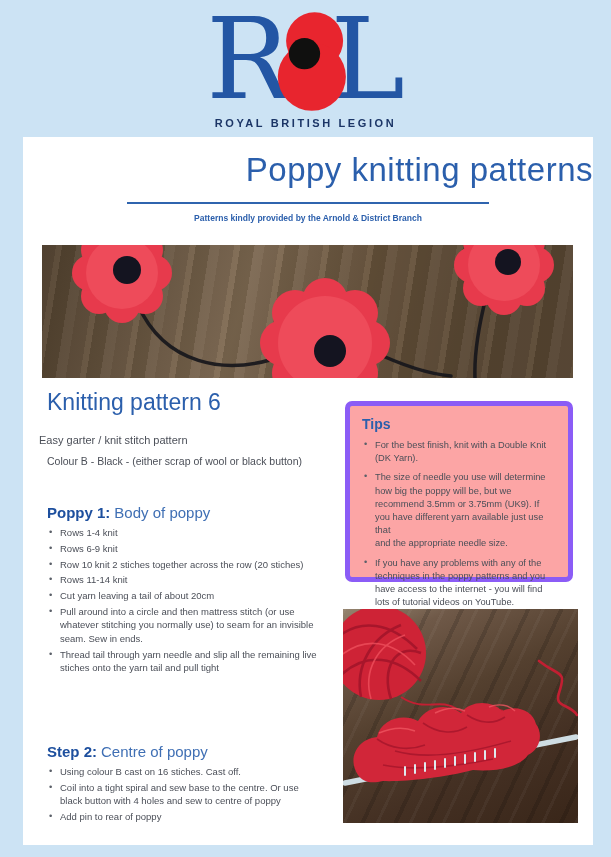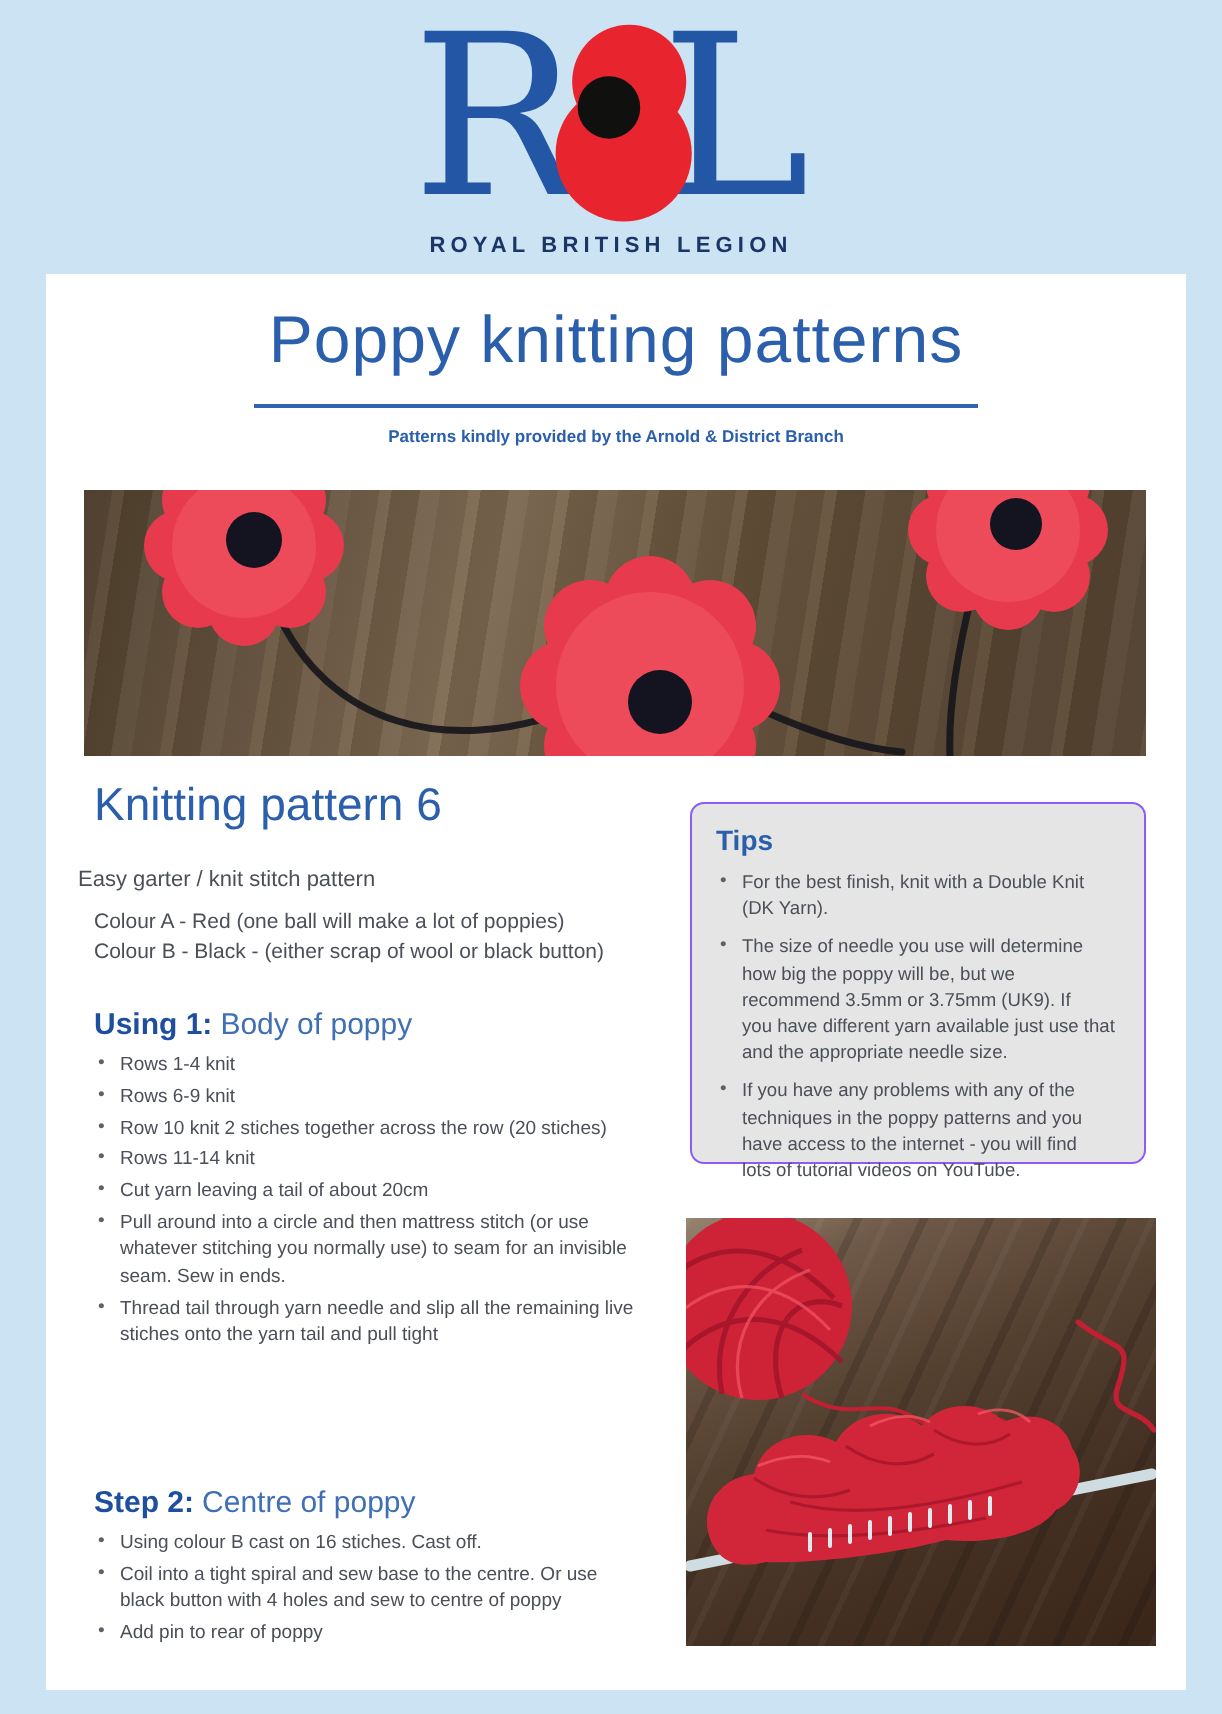--- a/index.html
+++ b/index.html
@@ -20,21 +20,21 @@
   .logo-wordmark {
     margin-top:7px; font-size:11px; font-weight:bold; letter-spacing:2.6px;
     color:#1b3566;
   }
   
   .panel {
     position:absolute; left:23px; top:137px; width:570px; height:708px;
     background:#ffffff;
   }
   .doc-title {
-    position:absolute; top:14px; left:0; width:100%; text-align:center;
+    position:absolute; top:14px; left:0; width:100%; text-align:right;
     font-size:33px; font-weight:500; color:#2b5fac; letter-spacing:0.5px;
   }
   .title-divider {
     position:absolute; top:65px; left:104px; width:362px; height:0;
     border-top:2px solid #2f64ae;
   }
   .doc-subtitle {
     position:absolute; top:76px; left:0; width:100%; text-align:center;
     font-size:8.5px; font-weight:bold; color:#2b5fac;
   }
@@ -74,21 +74,21 @@
   .bullets li {
     position:relative; padding-left:13px; margin-bottom:2.4px;
     font-size:9.5px; line-height:13.4px; color:#4b4f58; white-space:pre-line;
   }
   .bullets li::before {
     content:"•"; position:absolute; left:2px; top:-1px; color:#5b6069;
   }
   
   .tips-box {
     position:absolute; left:322px; top:264px; width:228px; height:181px;
-    border:1px solid #8b5cf6; border-radius:7px; background:#e5e5e5;
+    border:5px solid #8b5cf6; border-radius:7px; background:#fca5a5;
     padding:10px 12px 8px 12px;
   }
   .tips-title { font-size:14px; font-weight:bold; color:#2b5fac; margin-bottom:7px; }
   .tips-list { list-style:none; }
   .tips-list li {
     position:relative; padding-left:13px; margin-bottom:6px;
     font-size:9.3px; line-height:13.2px; color:#4b4f58; white-space:pre-line;
   }
   .tips-list li::before {
     content:"•"; position:absolute; left:2px; top:-1px; color:#5b6069;
@@ -166,26 +166,25 @@
             <circle cx="485" cy="-3" r="18"></circle>
           <circle cx="462" cy="20" r="36" fill="#ee4b5a"></circle>
         </g>
         <circle cx="466" cy="17" r="13" fill="#141420"></circle>
       </svg>
     </div>
 
     <h2 class="kp-heading">Knitting pattern 6</h2>
     <div class="kp-intro">Easy garter / knit stitch pattern</div>
     <div class="kp-colours">
-      <div>Colour A - Red (one ball will make a lot of poppies)</div>
       <div>Colour B - Black - (either scrap of wool or black button)</div>
     </div>
 
     <div class="step-heading step1">
-      <span class="step-label">Using 1:</span><span class="step-title">Body of poppy</span>
+      <span class="step-label">Poppy 1:</span><span class="step-title">Body of poppy</span>
     </div>
     <ul class="bullets bullets-step1">
       <li>Rows 1-4 knit</li>
       <li>Rows 6-9 knit</li>
       <li>Row 10 knit 2 stiches together across the row (20 stiches)</li>
       <li>Rows 11-14 knit</li>
       <li>Cut yarn leaving a tail of about 20cm</li>
       <li>Pull around into a circle and then mattress stitch (or use
 whatever stitching you normally use) to seam for an invisible
 seam. Sew in ends.</li>

